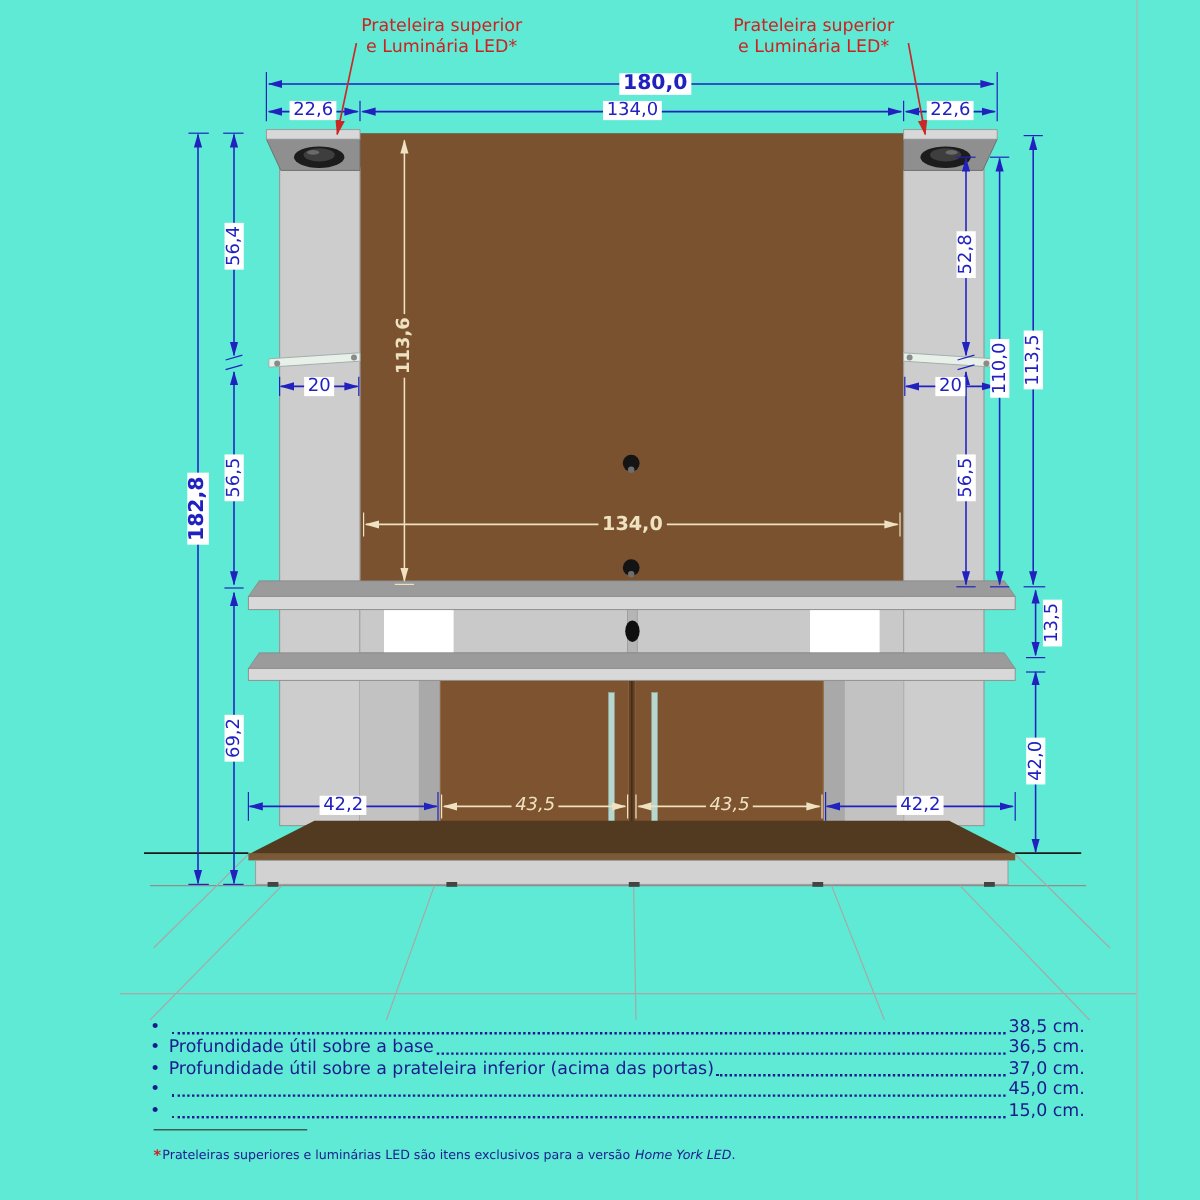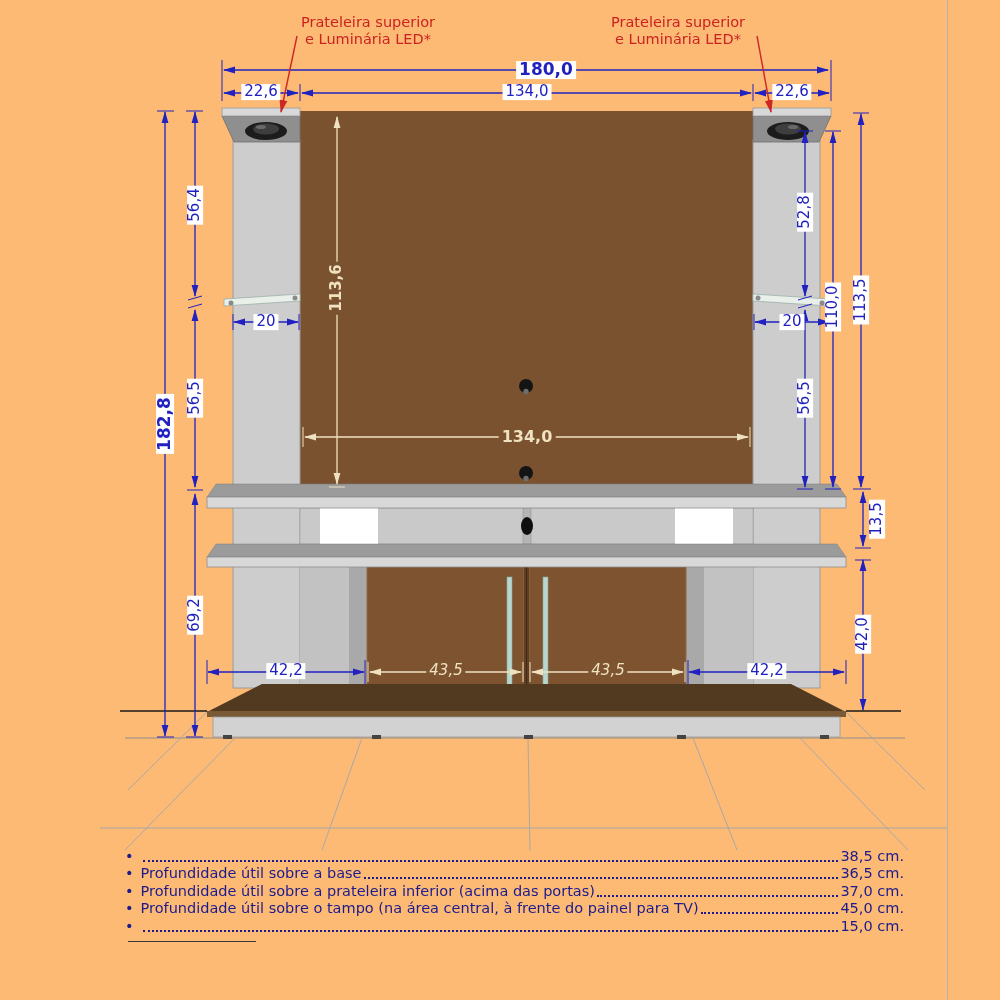--- a/index.html
+++ b/index.html
@@ -1,17 +1,17 @@
 <!DOCTYPE html>
 <html><head>
 <meta charset="utf-8">
 <style>
   html,body{margin:0;padding:0;background:#ffffff;}
   #stage{
-    position:relative;width:1000px;height:1000px;background:#fdba74;overflow:hidden;
+    position:relative;width:1000px;height:1000px;background:#5eead4;overflow:hidden;
     font-family:"DejaVu Sans","Liberation Sans",sans-serif;
   }
   #drawing{position:absolute;left:0;top:0;}
   .dim{
     position:absolute;transform:translate(-50%,-50%);
     font-size:15px;color:#2121c0;background:#ffffff;padding:0 3px;line-height:1.05;
     white-space:nowrap;
   }
   .dim.rot{transform:translate(-50%,-50%) rotate(-90deg);}
   .dim.big{font-weight:bold;font-size:17px;}
@@ -276,27 +276,29 @@
       <span class="spec-value">36,5 cm.</span>
     </div>
     <div class="spec-row">
       <span class="spec-bullet">•</span>
       <span class="spec-label">Profundidade útil sobre a prateleira inferior (acima das portas)</span>
       <span class="spec-dots"></span>
       <span class="spec-value">37,0 cm.</span>
     </div>
     <div class="spec-row">
       <span class="spec-bullet">•</span>
-      <span class="spec-label">Profundidade útil sobre o tampo (na área central, à frente do painel para TV)</span>
       <span class="spec-dots"></span>
       <span class="spec-value">45,0 cm.</span>
     </div>
     <div class="spec-row">
       <span class="spec-bullet">•</span>
       <span class="spec-dots"></span>
       <span class="spec-value">15,0 cm.</span>
     </div>
   </div>
 
   <div id="footnote-line"></div>
+  <div id="footnote">
+    <span class="ast">*</span><span>Prateleiras superiores e luminárias LED são itens exclusivos para a versão</span><span class="prod">Home York LED</span><span>.</span>
+  </div>
 
   <div id="page-border"></div>
 </div>
 
 </body></html>

